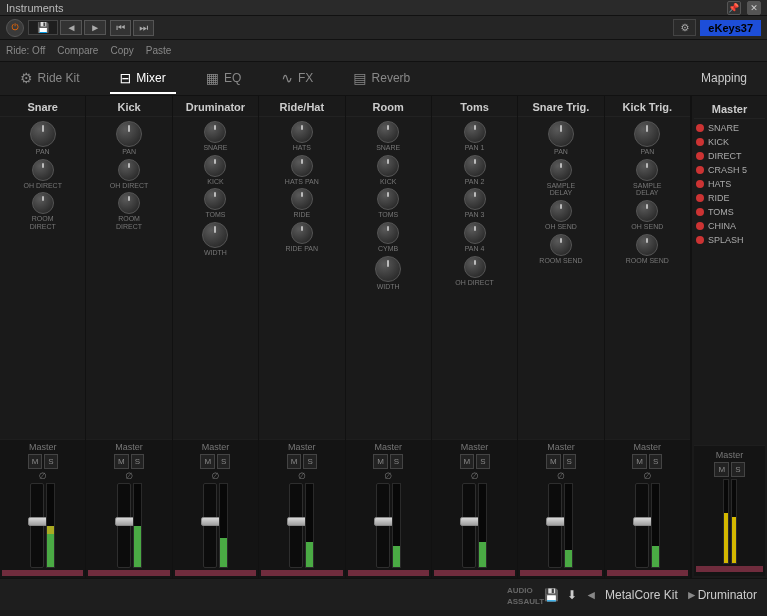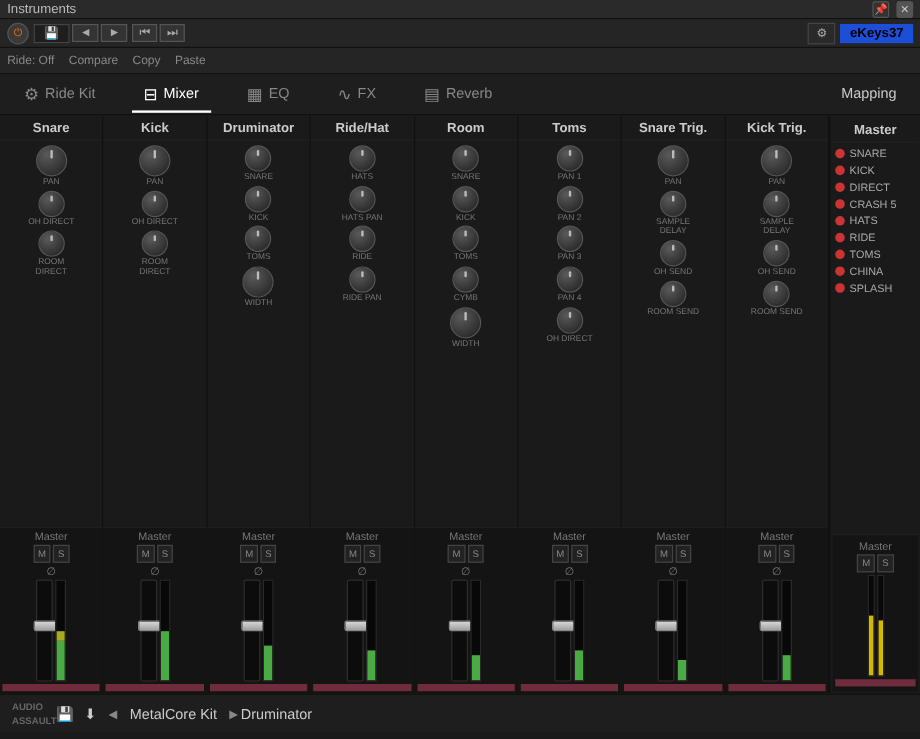--- a/index.html
+++ b/index.html
@@ -168,21 +168,21 @@
       overflow: hidden;
     }
 
     
     .bottom-bar {
       height: 32px;
       background: #1e1e1e;
       border-top: 1px solid #111;
       display: flex;
       align-items: center;
-      justify-content: flex-start;
+      justify-content: flex-end;
       padding: 0 10px;
     }
     .logo-area {
       display: flex;
       align-items: center;
       gap: 4px;
       font-size: 10px;
       color: #666;
     }
     .kit-name-area {

